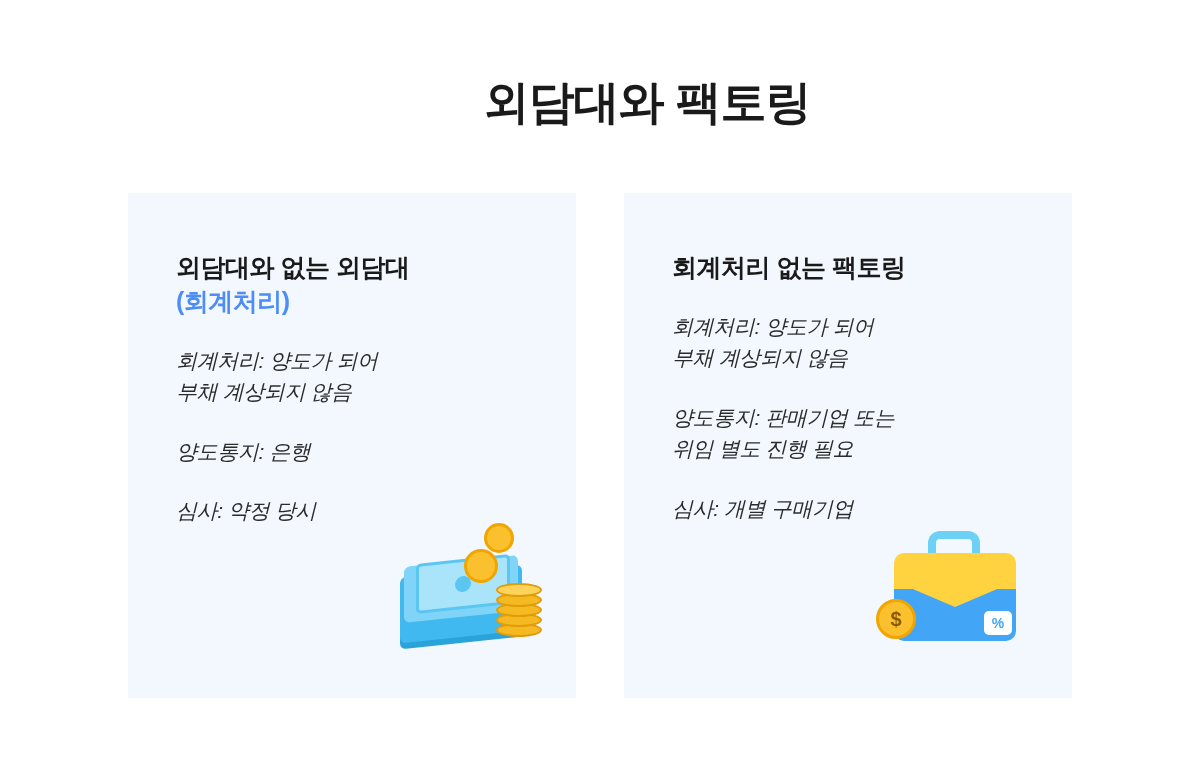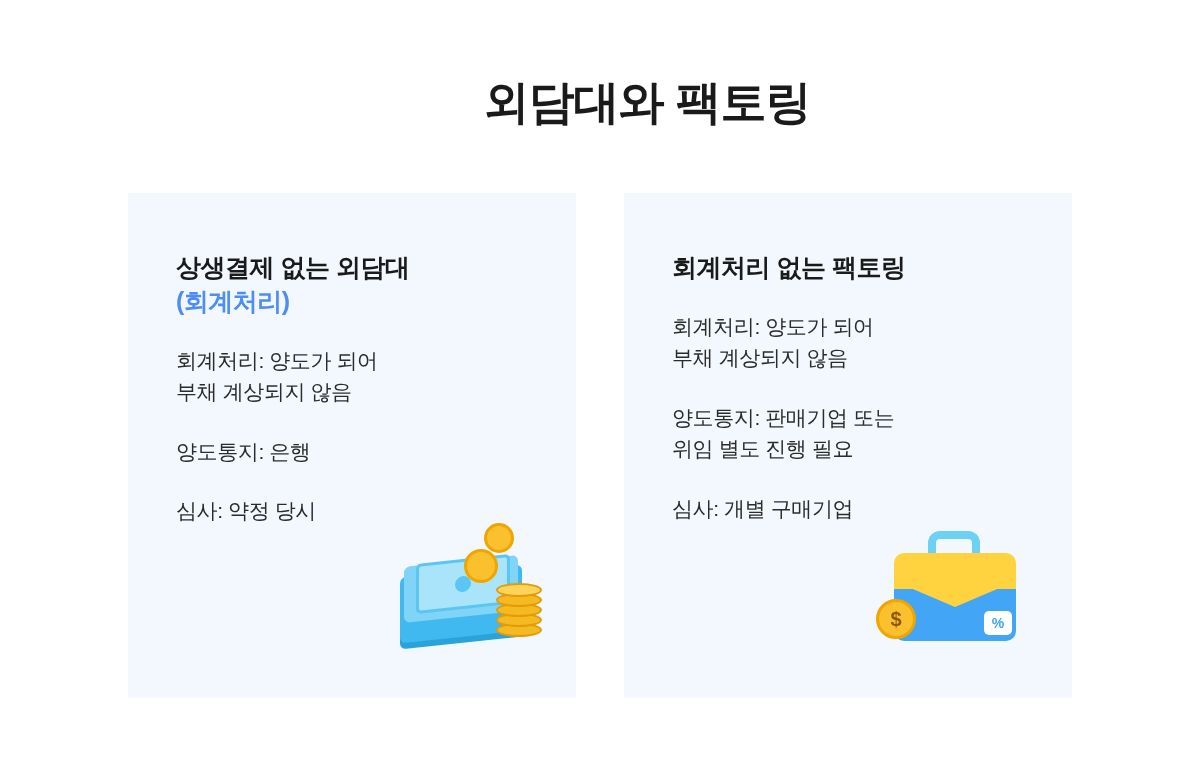--- a/index.html
+++ b/index.html
@@ -71,20 +71,21 @@
     color: #2b2b2b;
     line-height: 1.5;
     letter-spacing: -0.4px;
     margin-bottom: 28px;
   }
   .para:last-child {
     margin-bottom: 0;
   }
   .para .line {
     display: block;
+    font-style: italic;
   }
   
   .art-money {
     position: absolute;
     left: 262px;
     top: 330px;
     width: 170px;
     height: 140px;
   }
   .bill-stack {
@@ -243,21 +244,21 @@
 
 <div class="page">
 
   <div class="title">외담대와 팩토링</div>
 
   <div class="cards">
 
     <div class="card">
       <div class="card-inner">
         <div class="card-title">
-          <span>상생결제 없는 외담대</span>
+          <span>외담대와 없는 외담대</span>
           <span class="sub">(회계처리)</span>
         </div>
         <div class="card-body">
           <div class="para">
             <span class="line">회계처리: 양도가 되어</span>
             <span class="line">부채 계상되지 않음</span>
           </div>
           <div class="para">
             <span class="line">양도통지: 은행</span>
           </div>

